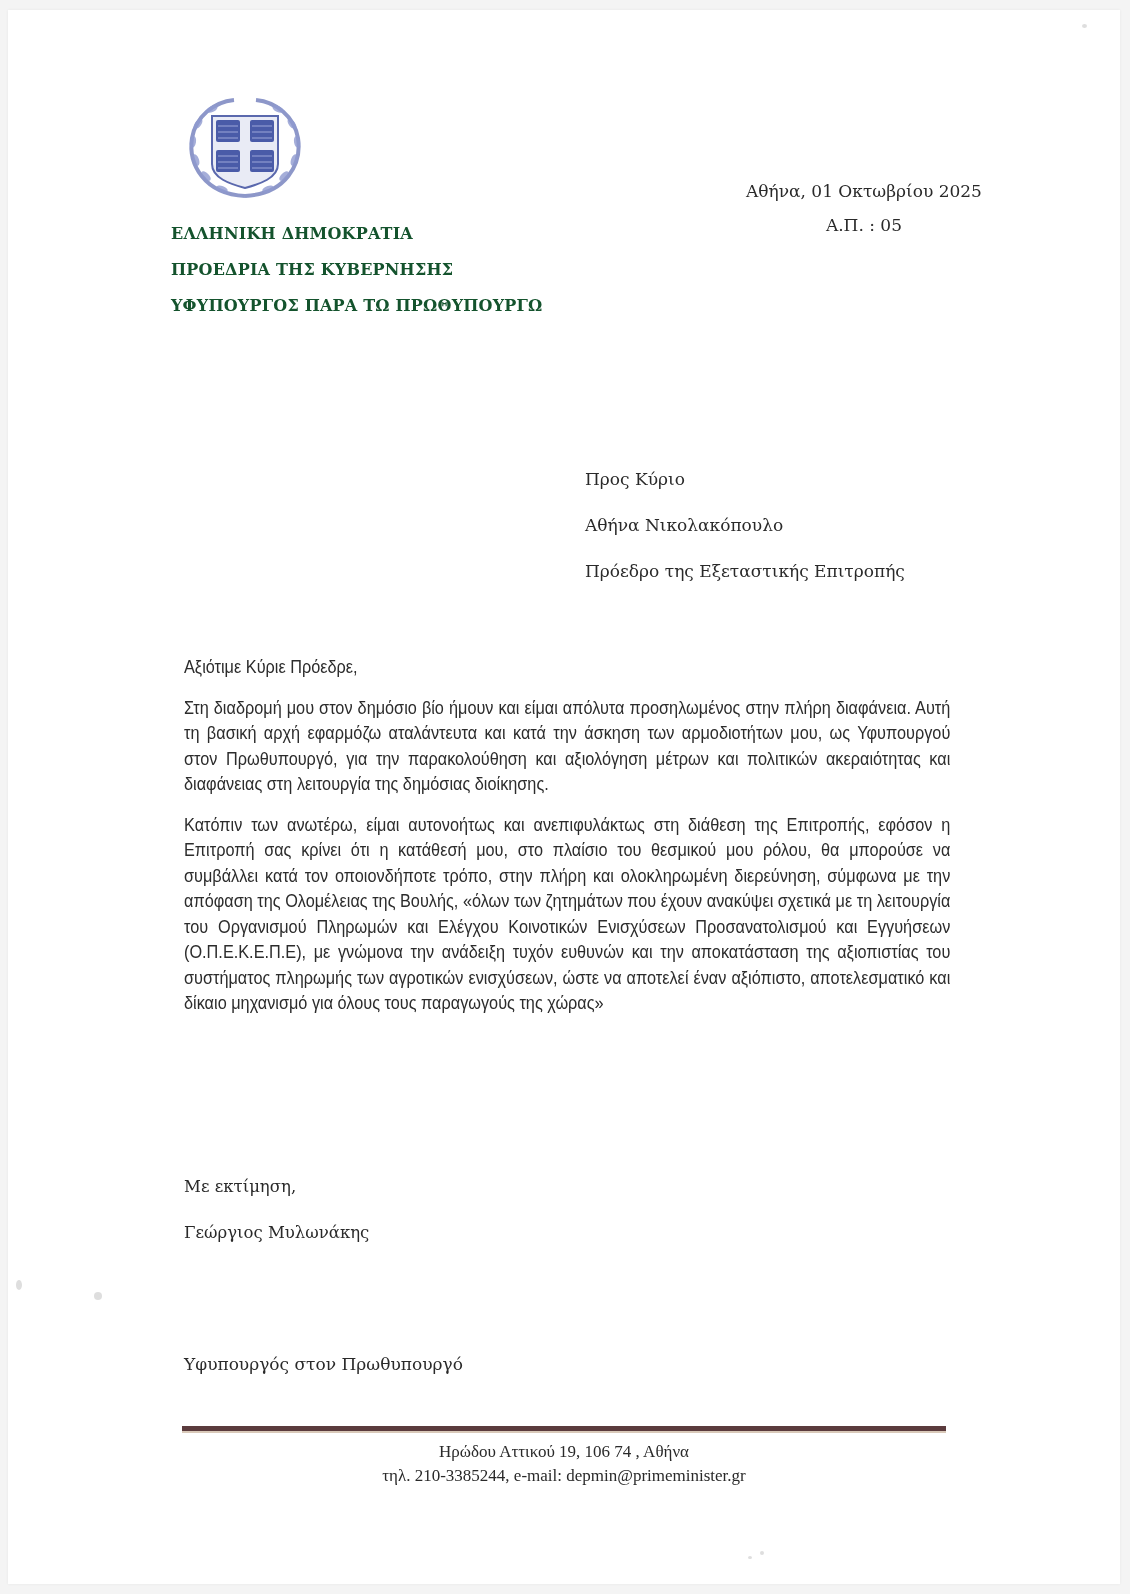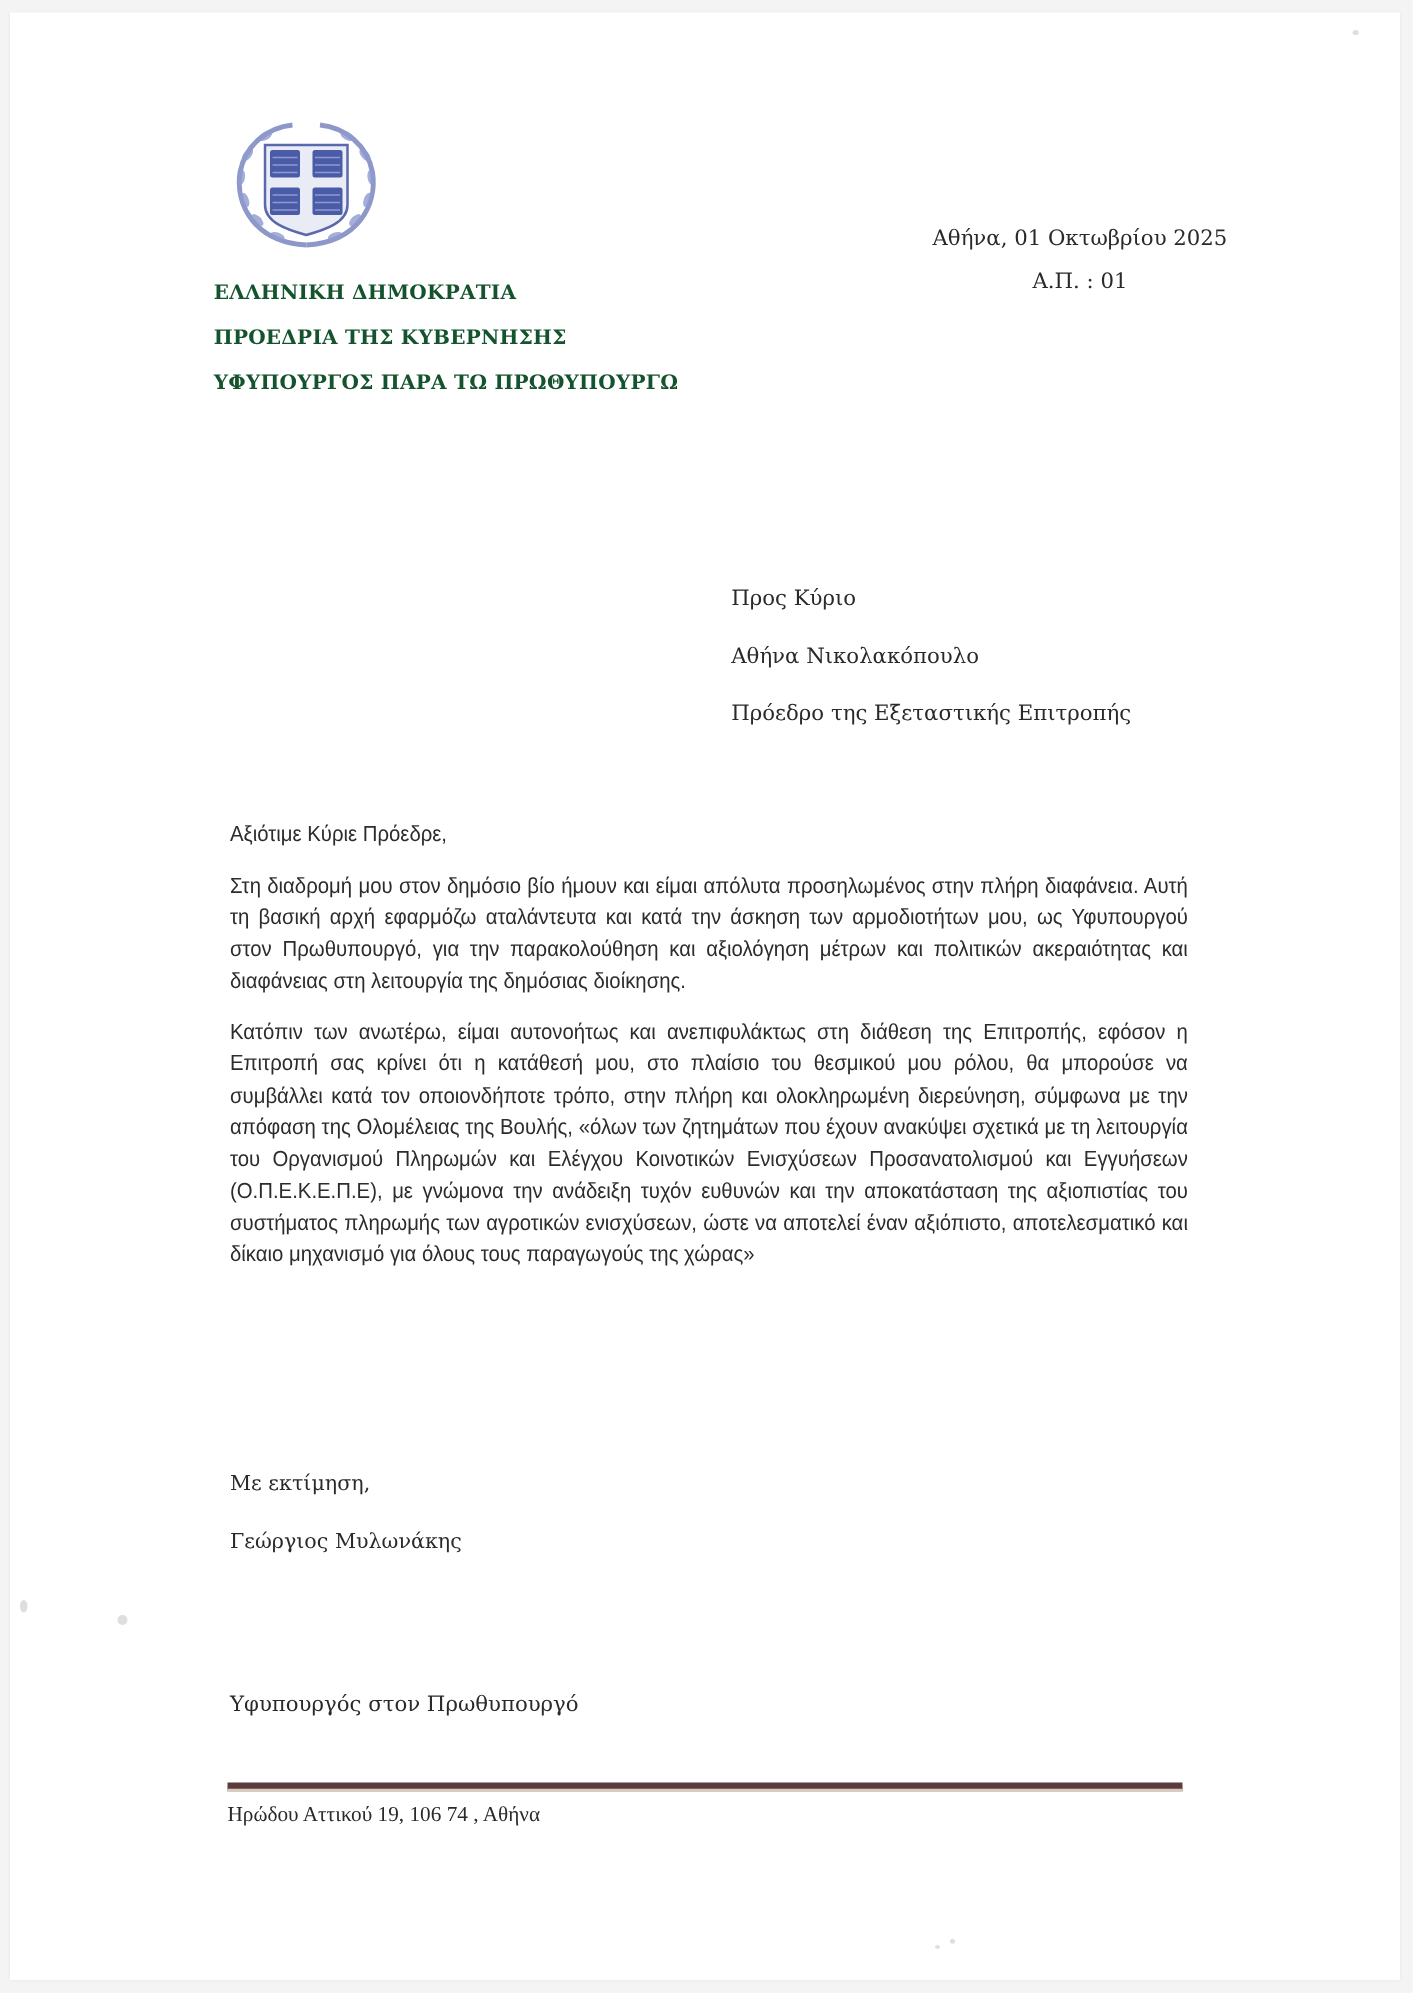--- a/index.html
+++ b/index.html
@@ -116,20 +116,21 @@
       width: 764px;
       height: 5px;
       background: #5b3b3d;
       border-bottom: 2px solid #d9c9b9;
     }
     .footer {
       position: absolute;
       left: 174px;
       top: 1430px;
       width: 764px;
+      text-align: center;
       font-family: "Liberation Serif", serif;
       font-size: 17px;
       color: #2a2a2a;
       line-height: 24px;
     }
 
     
     .speck {
       position: absolute;
       border-radius: 50%;
@@ -189,21 +190,21 @@
   </div>
 
   <div class="letterhead">
     <div>ΕΛΛΗΝΙΚΗ ΔΗΜΟΚΡΑΤΙΑ</div>
     <div>ΠΡΟΕΔΡΙΑ ΤΗΣ ΚΥΒΕΡΝΗΣΗΣ</div>
     <div>ΥΦΥΠΟΥΡΓΟΣ ΠΑΡΑ ΤΩ ΠΡΩΘΥΠΟΥΡΓΩ</div>
   </div>
 
   <div class="dateblock">
     <div>Αθήνα, 01 Οκτωβρίου 2025</div>
-    <div>Α.Π. :  01</div>
+    <div>Α.Π. :  05</div>
   </div>
 
   <div class="recipient">
     <div>Προς Κύριο</div>
     <div>Αθήνα Νικολακόπουλο</div>
     <div>Πρόεδρο της Εξεταστικής Επιτροπής</div>
   </div>
 
   <div class="body-text">
     <div class="salutation">Αξιότιμε Κύριε Πρόεδρε,</div>
@@ -213,20 +214,21 @@
 
   <div class="closing">
     <div>Με εκτίμηση,</div>
     <div>Γεώργιος Μυλωνάκης</div>
   </div>
   <div class="signature-title">Υφυπουργός στον Πρωθυπουργό</div>
 
   <div class="footer-rule"></div>
   <div class="footer">
     <div>Ηρώδου Αττικού 19, 106 74 , Αθήνα</div>
+    <div>τηλ. 210-3385244, e-mail: depmin@primeminister.gr</div>
   </div>
 
   <div class="speck" style="left:8px;top:1270px;width:6px;height:10px;"></div>
   <div class="speck" style="left:86px;top:1282px;width:8px;height:8px;"></div>
   <div class="speck" style="left:740px;top:1546px;width:4px;height:3px;"></div>
   <div class="speck" style="left:752px;top:1541px;width:4px;height:4px;"></div>
   <div class="speck" style="left:1074px;top:14px;width:5px;height:4px;"></div>
 </div>
 
 </body></html>

